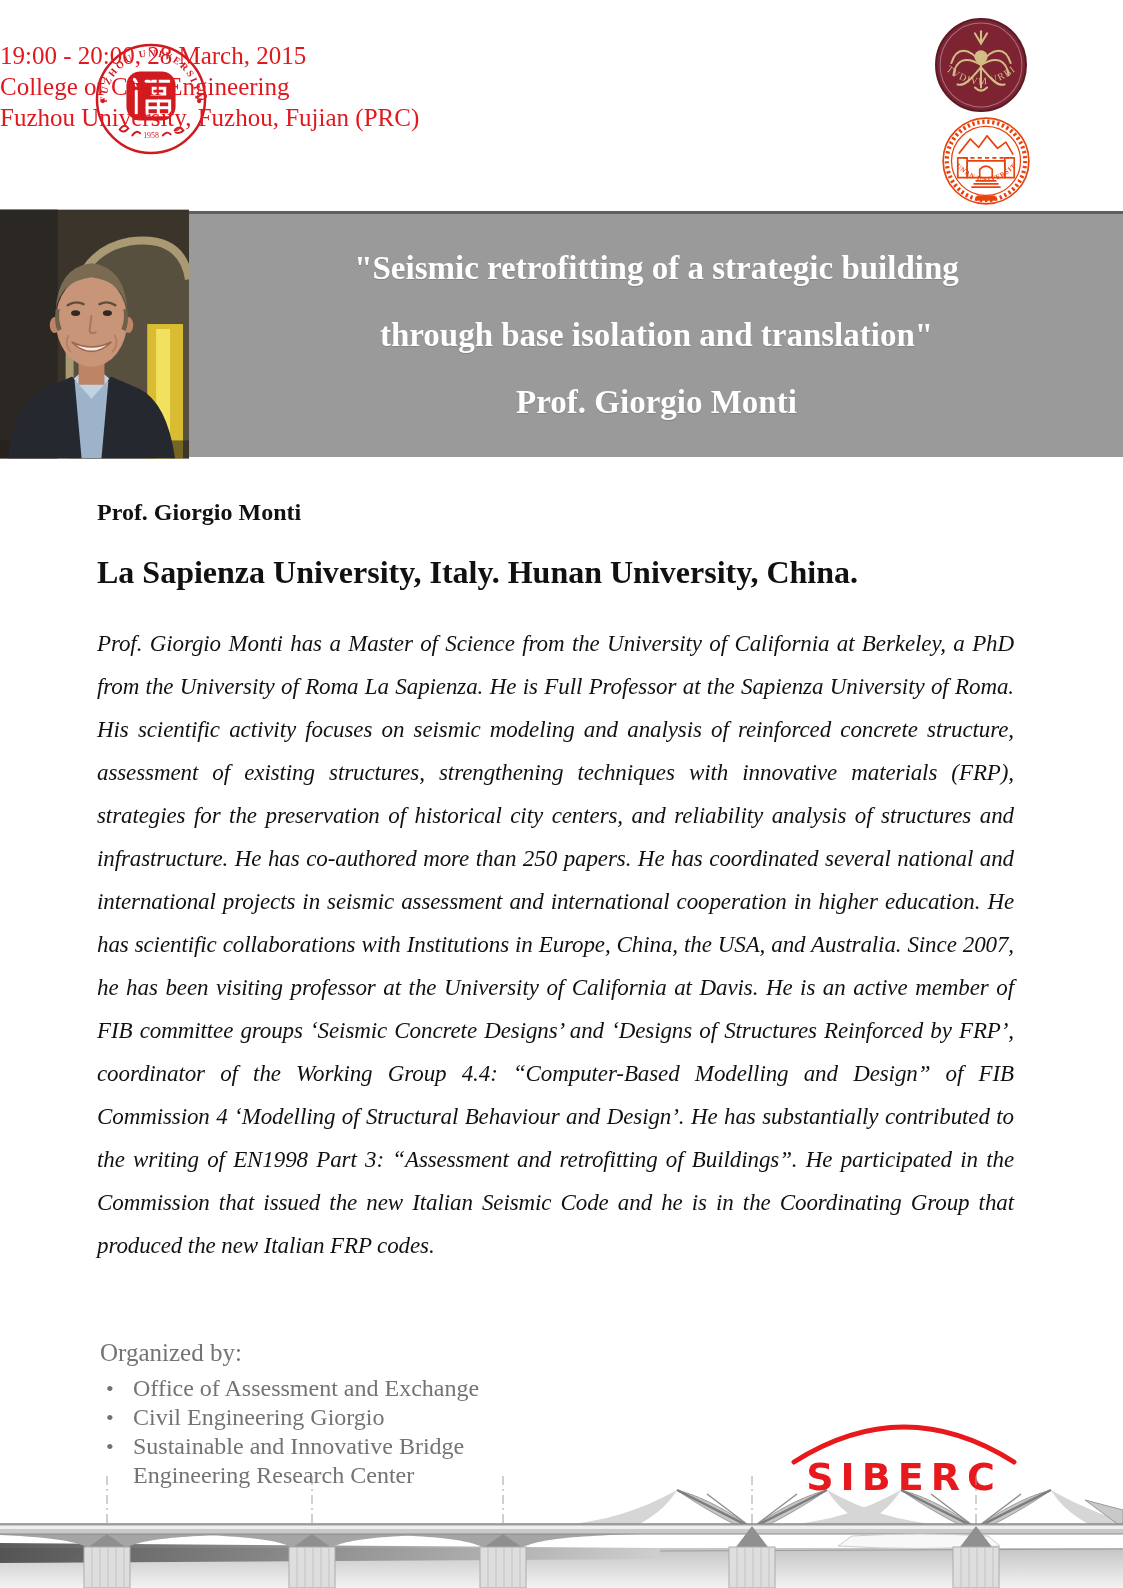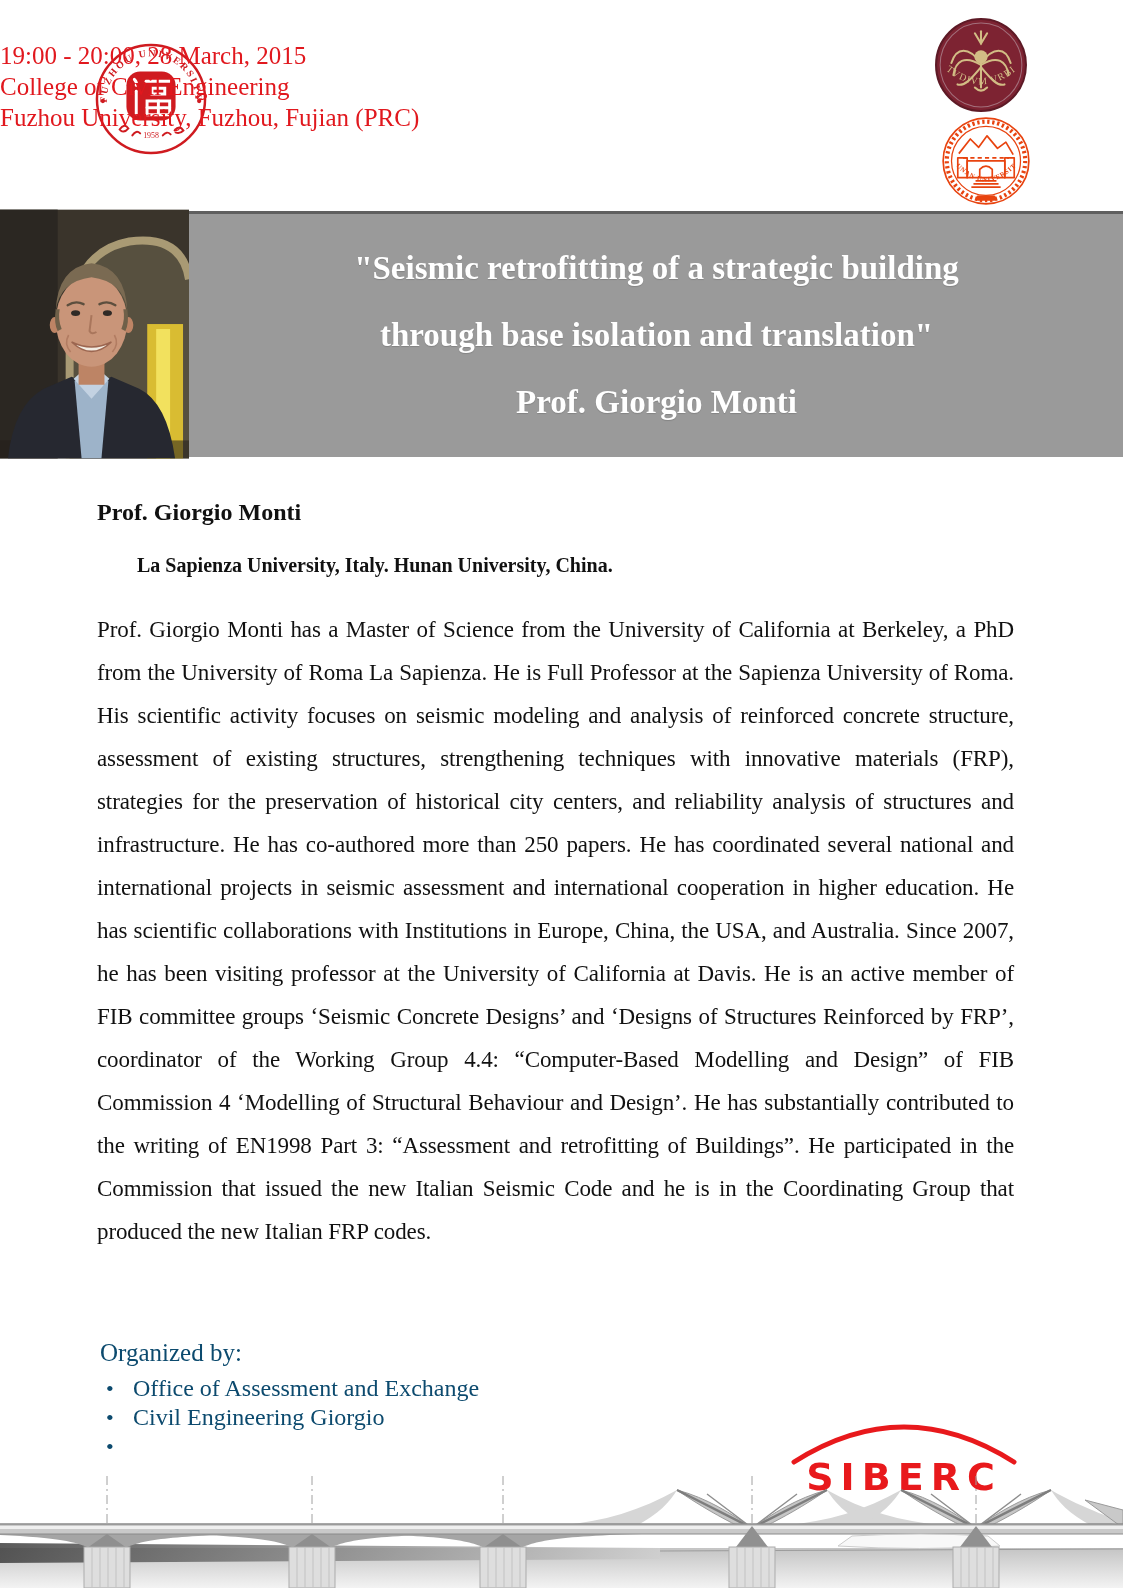--- a/index.html
+++ b/index.html
@@ -22,27 +22,28 @@
   }
   .banner-title{
     margin-left:190px;text-align:center;color:#ffffff;
     font-size:33px;font-weight:700;line-height:67px;padding-top:21px;
     text-shadow:0 1px 1px rgba(0,0,0,0.15);
   }
   .speaker-photo{position:absolute;left:0;top:-5px;width:189px;height:250px;}
   
   .bio{position:absolute;left:97px;top:499px;width:917px;color:#111;}
   .bio-name{font-size:24px;font-weight:700;}
-  .bio-affiliation{font-size:20px;font-weight:700;margin-top:28px;margin-left:40px;}
+  .bio-affiliation{font-size:32px;font-weight:700;margin-top:28px;}
   .bio-paragraph{
     margin-top:31px;font-size:23px;line-height:43px;text-align:justify;
     letter-spacing:-0.1px;
-  }
-  
-  .organizers{position:absolute;left:100px;top:1338px;width:440px;color:#0c4a6e;}
+    font-style:italic;
+  }
+  
+  .organizers{position:absolute;left:100px;top:1338px;width:440px;color:#737373;}
   .organizers-heading{font-size:25px;line-height:30px;}
   .organizers ul{margin:6px 0 0 0;padding:0;list-style:none;}
   .organizers li{
     position:relative;font-size:24px;line-height:29px;padding-left:33px;
   }
   .organizers li .bullet{
     position:absolute;left:6px;top:0;font-size:22px;
   }
   
   .siberc{position:absolute;left:778px;top:1412px;width:252px;height:86px;}
@@ -194,20 +195,21 @@
       <li>
         <span class="bullet">•</span>
         <span>Office of Assessment and Exchange</span>
       </li>
       <li>
         <span class="bullet">•</span>
         <span>Civil Engineering Giorgio</span>
       </li>
       <li>
         <span class="bullet">•</span>
+        <span>Sustainable and Innovative Bridge Engineering Research Center</span>
       </li>
     </ul>
   </section>
 
   <svg class="siberc" viewBox="0 0 252 86">
     <path d="M 16,50 Q 126,-20 236,50" fill="none" stroke="#e8191c" stroke-width="5" stroke-linecap="round"></path>
     <text x="126" y="78" text-anchor="middle" font-family="'DejaVu Sans','Liberation Sans',sans-serif" font-weight="700" font-size="38" letter-spacing="7" fill="#e8191c">SIBERC</text>
   </svg>
 
   <svg class="bridge" viewBox="0 0 1123 118" preserveAspectRatio="none">

